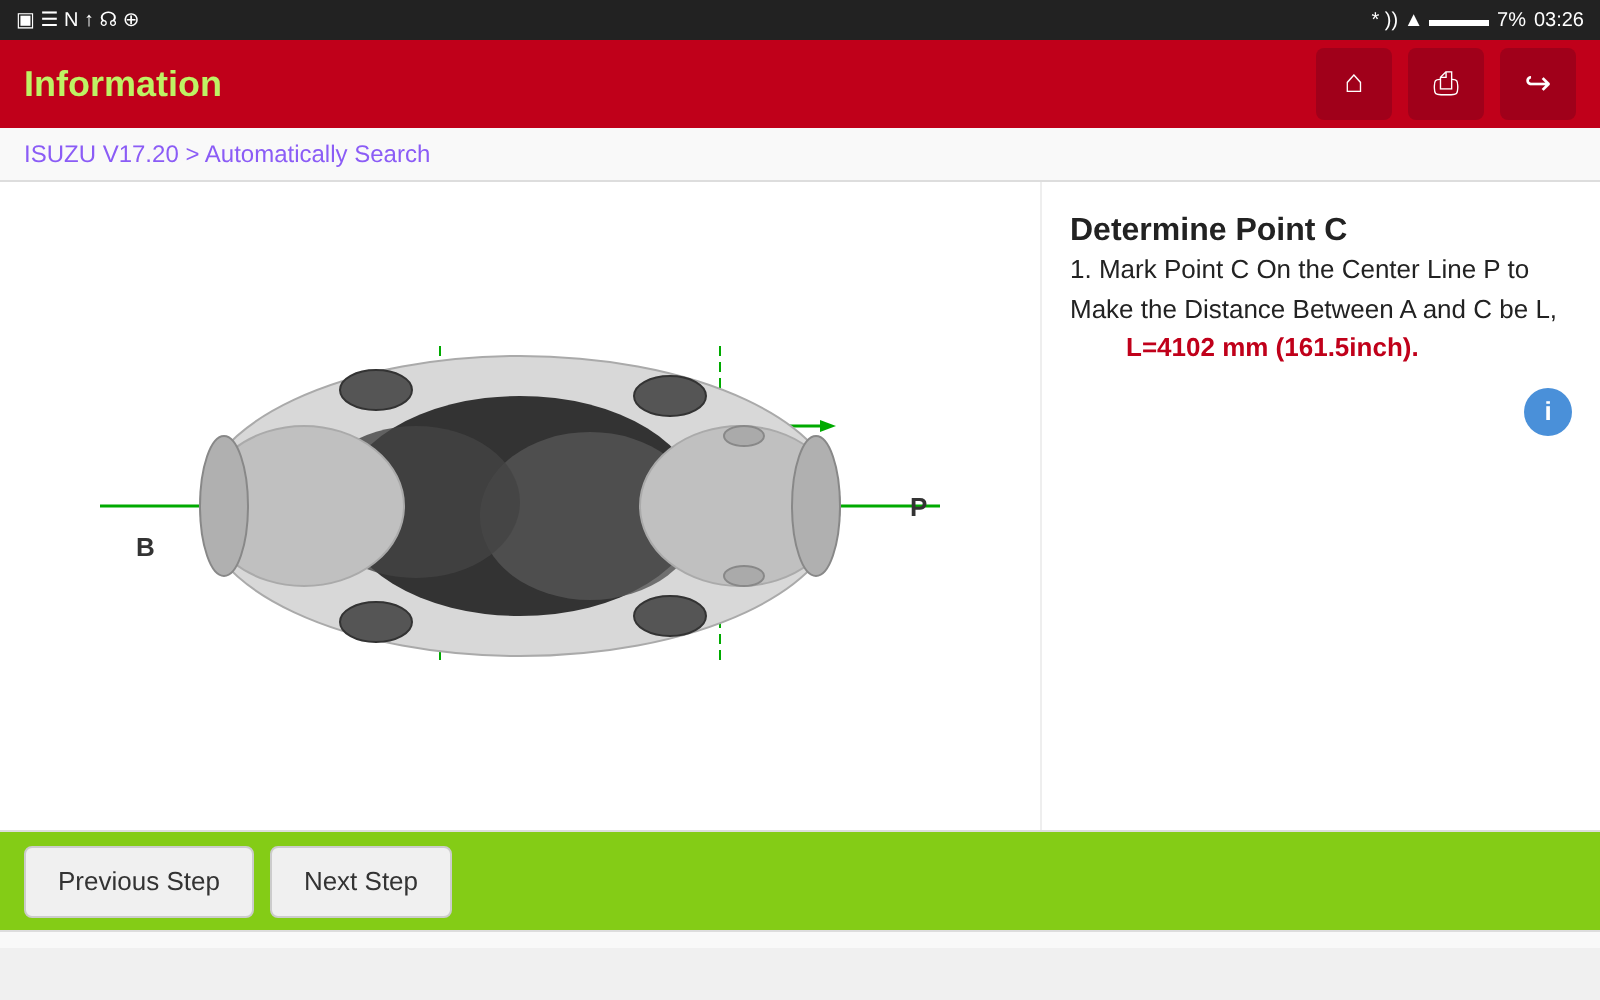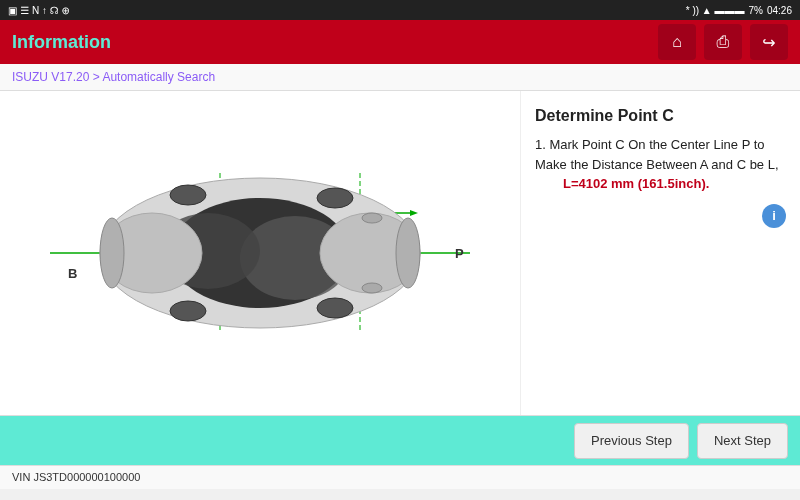--- a/index.html
+++ b/index.html
@@ -22,21 +22,21 @@
     
     .header {
       background: #c0001a;
       height: 44px;
       display: flex;
       align-items: center;
       justify-content: space-between;
       padding: 0 12px;
     }
     .header-title {
-      color: #5eead4;
+      color: #bef264;
       font-size: 18px;
       font-weight: bold;
     }
     .header-icons { display: flex; gap: 8px; }
     .header-icon-btn {
       width: 38px;
       height: 36px;
       background: #a0001a;
       border: none;
       border-radius: 4px;
@@ -80,21 +80,20 @@
       width: 280px;
       padding: 16px 14px;
       background: #fff;
       border-left: 1px solid #eee;
       font-size: 13px;
       color: #222;
     }
     .instructions-title {
       font-size: 16px;
       font-weight: bold;
-      margin-bottom: 10px;
     }
     .instructions-text { line-height: 1.5; }
     .highlight { color: #c0001a; font-weight: bold; margin-left: 28px; }
 
     .info-icon {
       width: 24px;
       height: 24px;
       background: #4a90d9;
       border-radius: 50%;
       display: flex;
@@ -103,25 +102,25 @@
       color: white;
       font-size: 13px;
       font-weight: bold;
       margin-top: 10px;
       float: right;
     }
 
     
     .footer-actions {
       height: 50px;
-      background: #5eead4;
+      background: #84cc16;
       border-top: 1px solid #ddd;
       display: flex;
       align-items: center;
-      justify-content: flex-end;
+      justify-content: flex-start;
       padding: 16px 12px;
       gap: 8px;
     }
     .btn {
       height: 36px;
       padding: 0 16px;
       border-radius: 4px;
       border: 1px solid #ccc;
       background: #f0f0f0;
       font-size: 13px;
@@ -149,21 +148,21 @@
 </head>
 <body>
 
 <div class="status-bar">
   <div class="status-bar-left">
     <span>▣ ☰ N ↑ ☊ ⊕</span>
   </div>
   <div class="status-bar-right">
     <span>* )) ▲ ▬▬▬</span>
     <span>7%</span>
-    <span>04:26</span>
+    <span>03:26</span>
   </div>
 </div>
 
 <div class="header">
   <span class="header-title">Information</span>
   <div class="header-icons">
     <button class="header-icon-btn">
       <span>⌂</span>
     </button>
     <button class="header-icon-btn">
@@ -253,14 +252,13 @@
   </div>
 
 </div>
 
 <div class="footer-actions">
   <button class="btn">Previous Step</button>
   <button class="btn">Next Step</button>
 </div>
 
 <div class="vehicle-info">
-  <div>VIN JS3TD000000100000</div>
 </div>
 
 </body></html>

